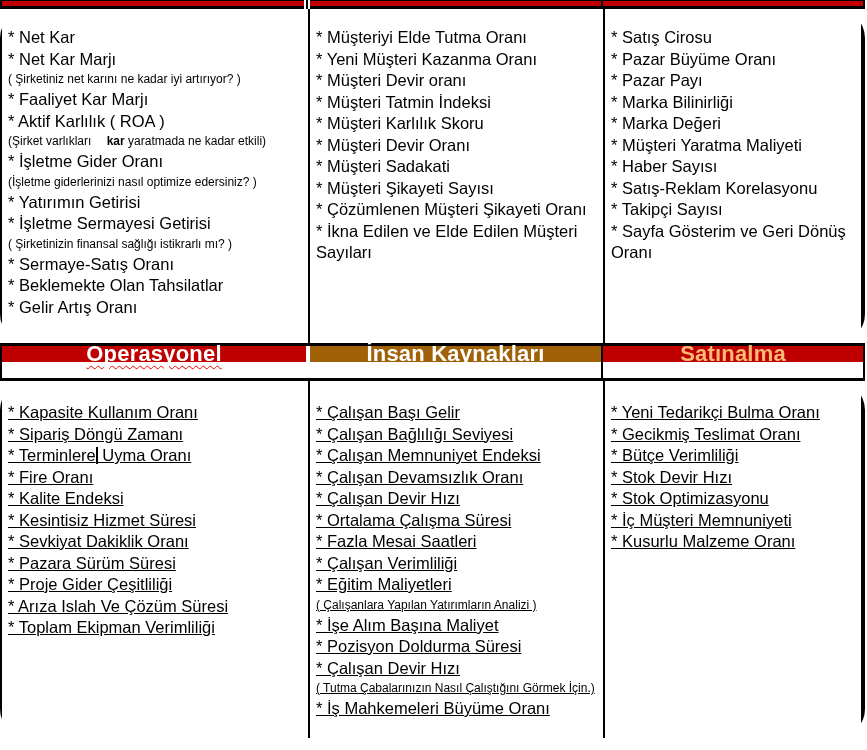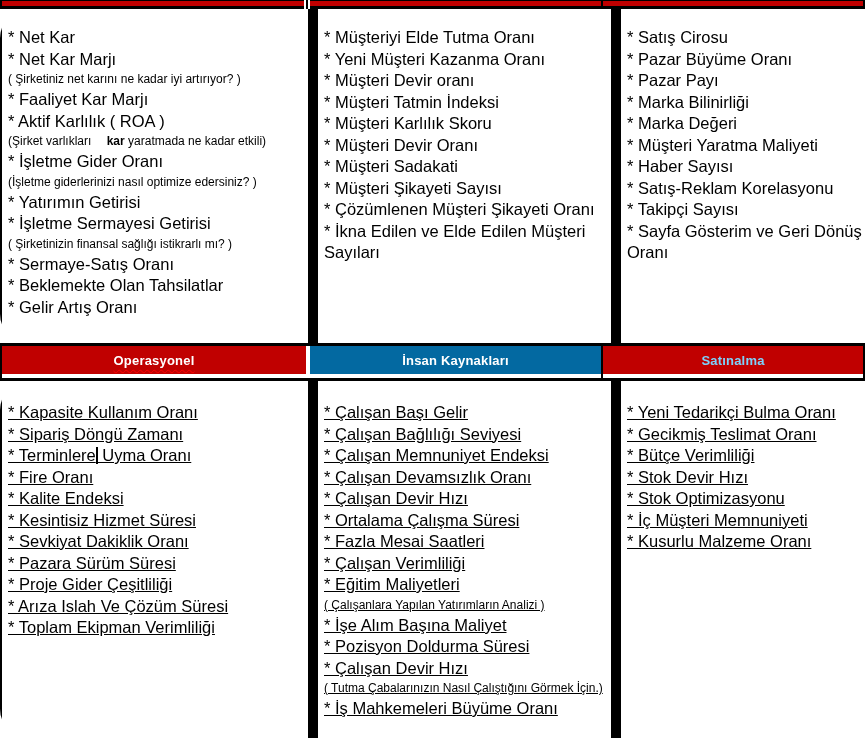--- a/index.html
+++ b/index.html
@@ -13,34 +13,34 @@
   
   .strip{height:9px;display:flex;background:#fff;}
   .strip .seg{border-top:1px solid #000;border-bottom:3px solid #000;box-sizing:border-box;height:9px;}
   .strip .s1{width:302px}
   .strip .s2{width:291px}
   .strip .s3{width:260px}
   .strip .gapw{width:2px;background:#fff;height:9px}
   .strip .gapb{width:2px;background:#000;height:9px}
 
   
-  .tbody{display:grid;grid-template-columns:306px 293px 256px;column-gap:10px;background:#000;border-radius:29px;}
+  .tbody{display:grid;grid-template-columns:306px 293px 256px;column-gap:2px;background:#000;border-radius:29px;}
   .tbody.top{height:334px;}
   .tbody.bottom{height:357px;text-decoration:underline;}
   .cell{background:#fff;overflow:hidden;box-sizing:border-box;padding:18px 2px 0 6px;}
   .tbody.bottom .cell{padding-top:21px;}
 
   .item{font-size:16.5px;line-height:21.5px;}
   .note{font-size:12px;line-height:19px;}
   .b{font-weight:bold;margin-left:12px;}
   .caret{display:inline-block;width:2px;height:17px;background:#000;vertical-align:-3px;}
 
   
   .hrow{height:38px;display:flex;border-top:3px solid #000;border-bottom:3px solid #000;box-sizing:border-box;background:#fff;}
-  .hseg{color:#fff;font-weight:bold;font-size:13px;display:flex;align-items:center;justify-content:center;height:28px;letter-spacing:.2px;}
+  .hseg{color:#fff;font-weight:bold;font-size:22px;display:flex;align-items:center;justify-content:center;height:16px;letter-spacing:.2px;}
   .h1{width:304px}
   .h2{width:291px}
   .h3{width:260px}
   .hgapw{width:4px;background:#fff;height:32px}
   .hgapb{width:2px;background:#000;height:32px}
   .wavy{
     text-decoration-line:underline;
     text-decoration-style:wavy;
     text-decoration-thickness:1px;
     text-underline-offset:4px;
@@ -102,25 +102,25 @@
         <div class="item"><span>* Takipçi Sayısı</span></div>
         <div class="item"><span>* Sayfa Gösterim ve Geri Dönüş Oranı</span></div>
       </div>
   </div>
 
   <div class="row hrow">
     <div class="hseg h1" style="background: rgb(192, 0, 0); color: rgb(255, 255, 255);">
       <span class="wavy" style="text-decoration-color: rgb(255, 0, 0);">Operasyonel</span>
     </div>
     <div class="hgapw"></div>
-    <div class="hseg h2" style="background: #0369a1; color: rgb(255, 255, 255);">
+    <div class="hseg h2" style="background: #a16207; color: rgb(255, 255, 255);">
       <span>İnsan Kaynakları</span>
     </div>
     <div class="hgapb"></div>
-    <div class="hseg h3" style="background: rgb(192, 0, 0); color: #7dd3fc;">
+    <div class="hseg h3" style="background: rgb(192, 0, 0); color: #fdba74;">
       <span>Satınalma</span>
     </div>
   </div>
 
   <div class="row tbody bottom">
     <div class="cell">
         <div class="item"><span>* Kapasite Kullanım Oranı</span></div>
         <div class="item"><span>* Sipariş Döngü Zamanı</span></div>
         <div class="item"><span>* Terminlere</span><span class="caret"></span><span> Uyma Oranı</span></div>
         <div class="item"><span>* Fire Oranı</span></div>

